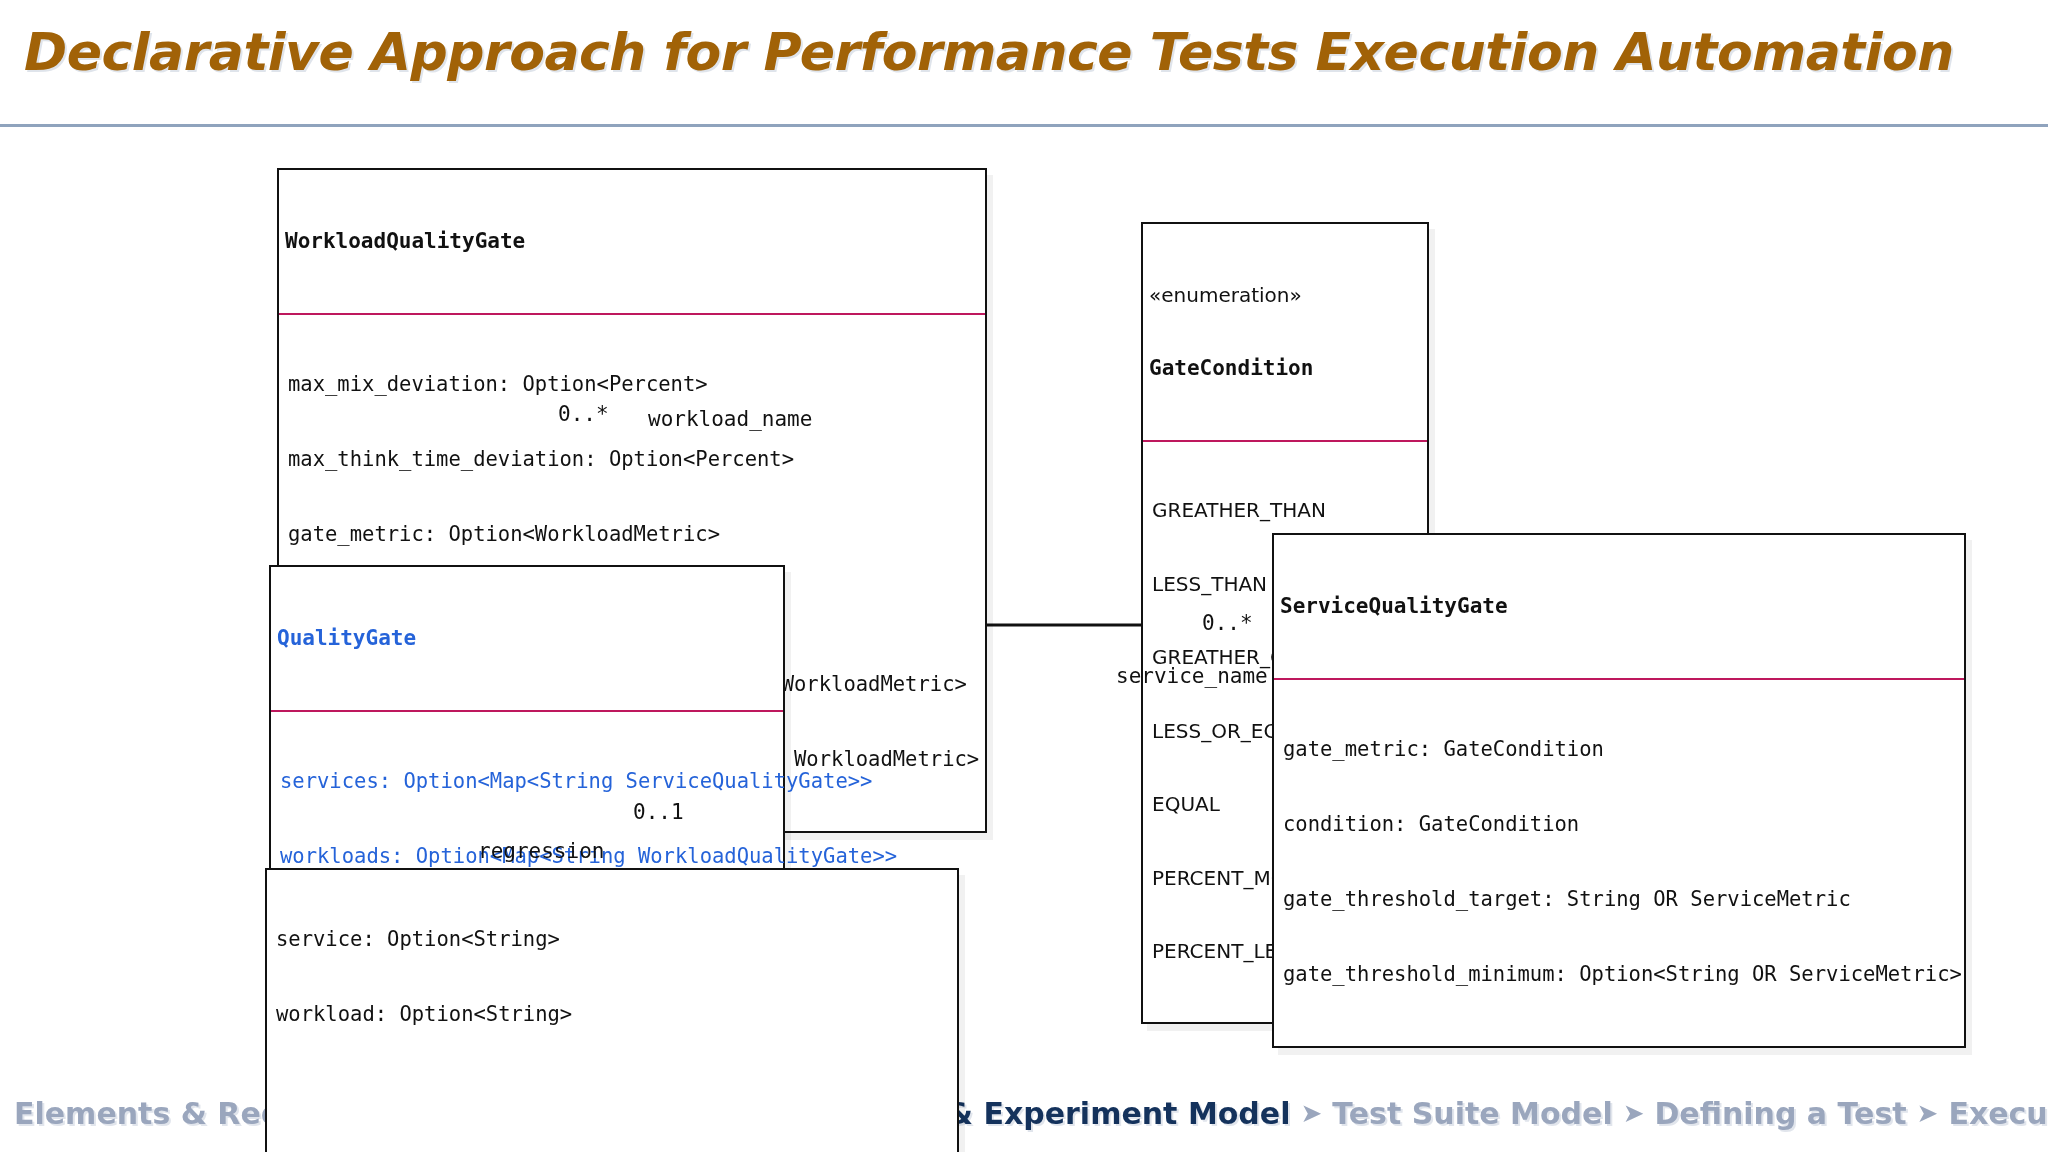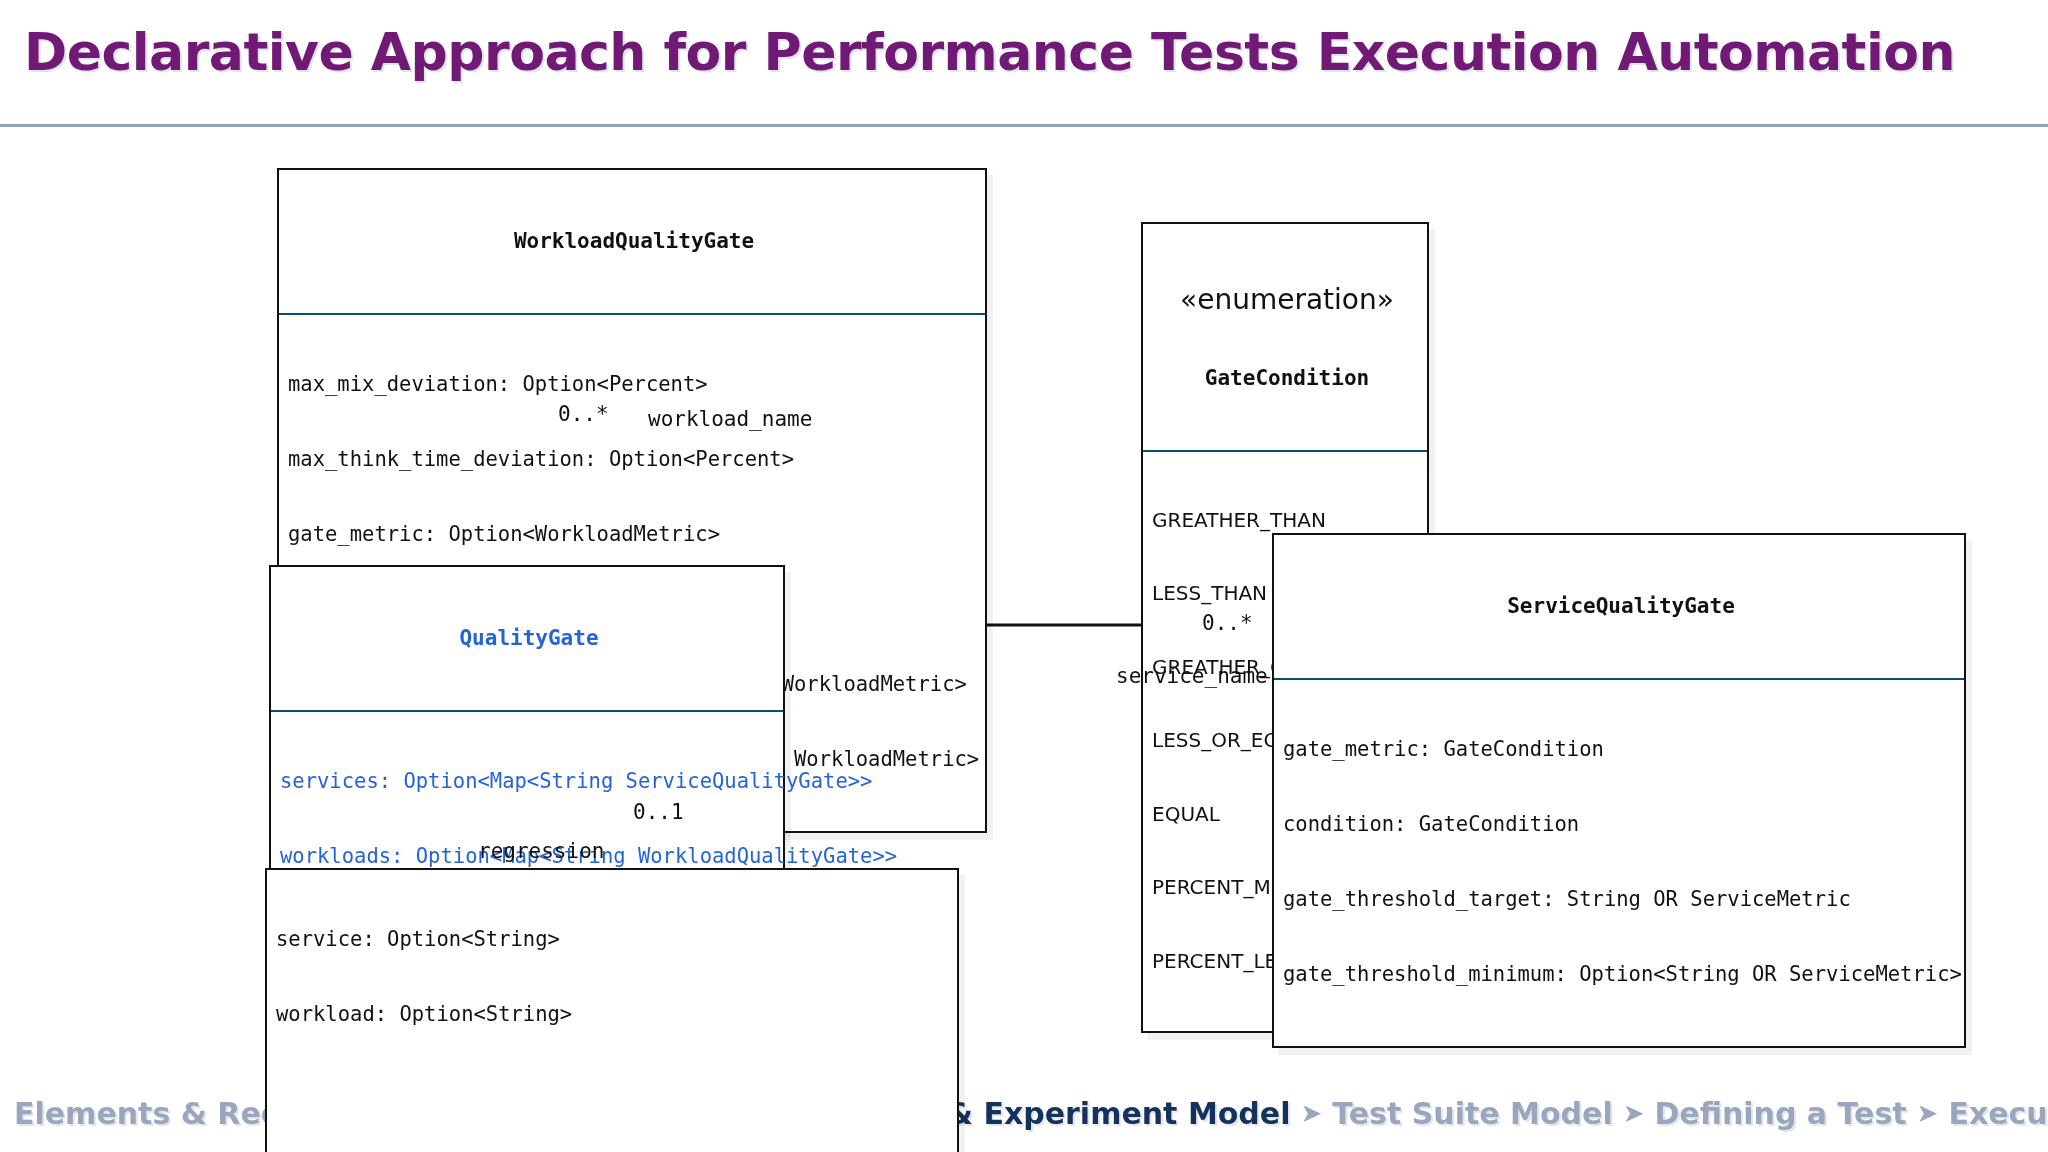--- a/index.html
+++ b/index.html
@@ -18,23 +18,24 @@
   
   #slide-title {
     position: absolute;
     left: 24px;
     top: 22px;
     width: 2000px;
     font-family: "DejaVu Sans", sans-serif;
     font-weight: bold;
     font-size: 52px;
     letter-spacing: -0.5px;
-    color: #701a75;
+    color: #a16207;
     white-space: nowrap;
     text-shadow: 2px 2px 0 rgba(150,165,190,0.30);
+    font-style: italic;
   }
   #title-rule {
     position: absolute;
     left: 0px;
     top: 124px;
     width: 2048px;
     height: 3px;
     background: #8fa3bd;
   }
 
@@ -58,35 +59,35 @@
   .uml-box {
     position: absolute;
     box-sizing: border-box;
     background: #ffffff;
     border: 2px solid #111111;
     box-shadow: 6px 7px 0 rgba(0,0,0,0.055);
     z-index: 5;
   }
   .uml-header {
     box-sizing: border-box;
-    border-bottom: 2px solid #0c4a6e;
-    text-align: center;
+    border-bottom: 2px solid #be185d;
+    text-align: left;
     font-family: "DejaVu Sans Mono", monospace;
     font-weight: bold;
     font-size: 21px;
     color: #111111;
     padding: 9px 2px 10px 6px;
     line-height: 1.18;
     white-space: pre;
   }
   .uml-header .stereotype {
     display: block;
     font-family: "DejaVu Sans", sans-serif;
     font-weight: normal;
-    font-size: 28px;
+    font-size: 20px;
     line-height: 1.2;
   }
   .uml-header .cls-name { display: block; }
   .uml-body {
     padding: 7px 9px 9px 9px;
     font-family: "DejaVu Sans Mono", monospace;
     font-size: 20.5px;
     line-height: 25px;
     color: #111111;
     white-space: pre;

